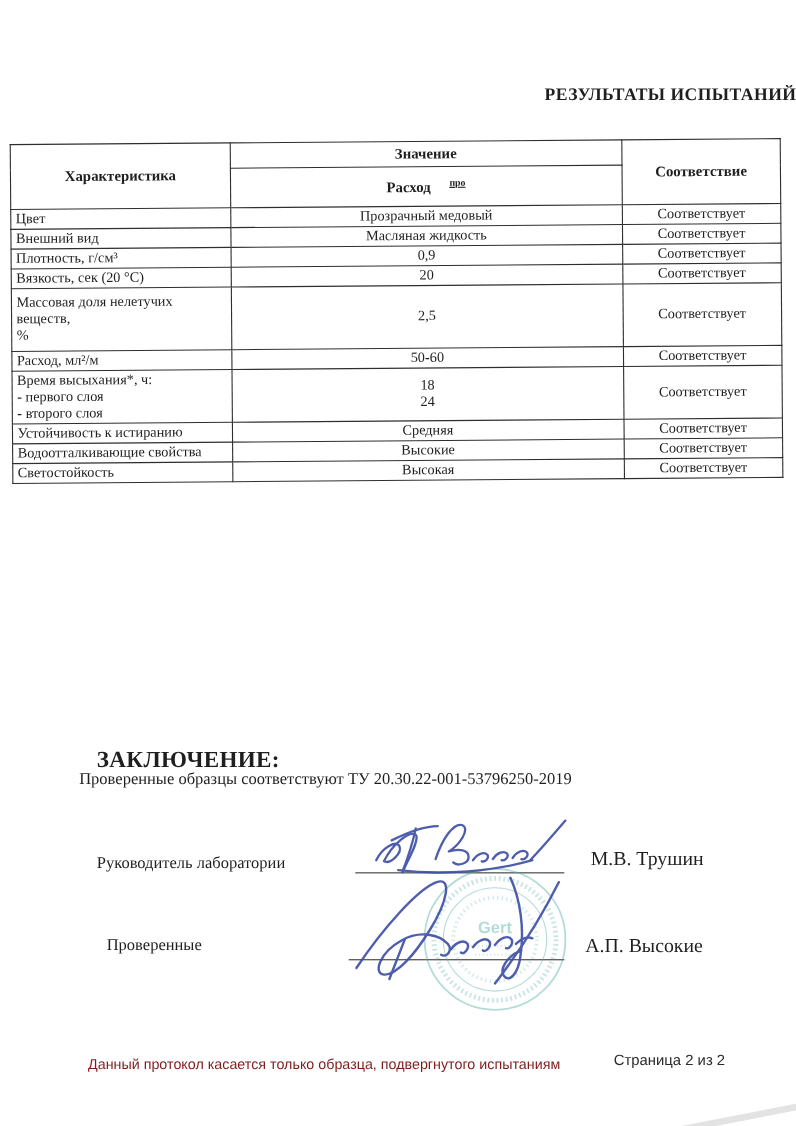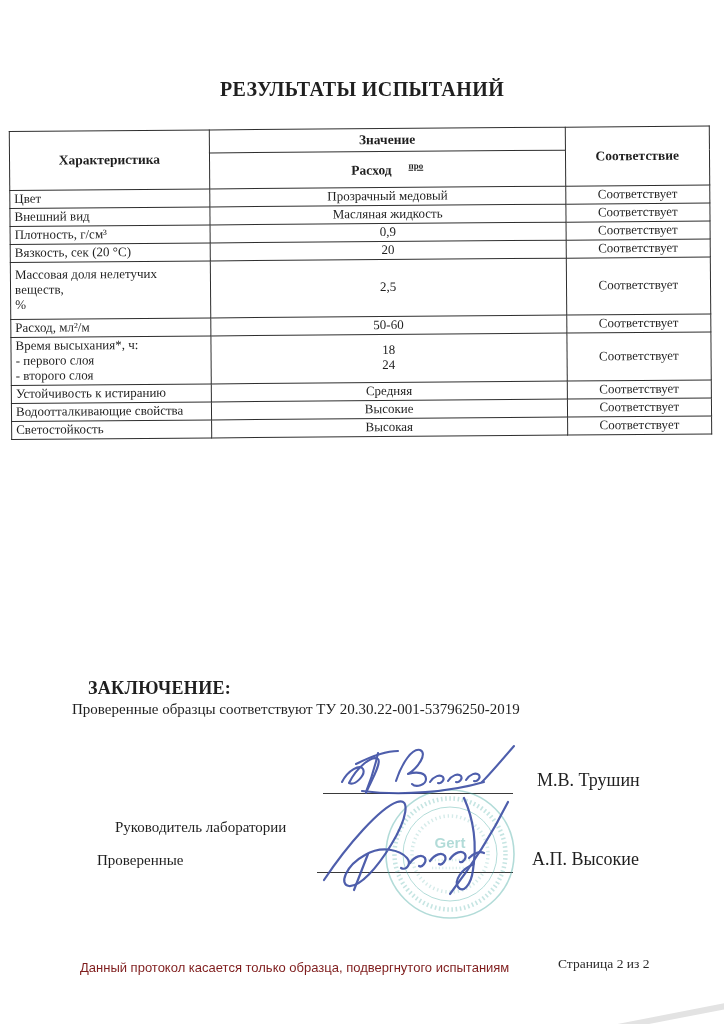--- a/index.html
+++ b/index.html
@@ -6,21 +6,21 @@
   .page{
     position:relative;
     width:724px;height:1024px;
     background:#ffffff;
     font-family:"Liberation Serif", serif;
     color:#1f1f1f;
     overflow:hidden;
   }
   .title{
     position:absolute;top:78px;left:0;width:724px;
-    text-align:center;font-weight:bold;font-size:20px;letter-spacing:.4px;
+    text-align:right;font-weight:bold;font-size:16px;letter-spacing:.4px;
   }
   
   .results{
     position:absolute;left:10px;top:131px;width:701px;
     border-collapse:collapse;
     font-size:13px;line-height:1.15;
     transform:rotate(-0.45deg);
     transform-origin:left center;
   }
   .results th,.results td{
@@ -34,31 +34,31 @@
   .col-comp{width:139px;text-align:center;}
   .hdr-value{height:20px;}
   .hdr-product{height:33px;}
   .rh{height:16px;}
   .rh-big{height:57px;}
   .rh-mid{height:48px;}
   .ml{white-space:pre-line;}
   td.vtop{vertical-align:middle;}
   sup.prod{font-size:9px;font-weight:bold;vertical-align:super;margin-left:17px;text-decoration:underline;}
   
-  .concl-head{position:absolute;left:88px;top:678px;font-size:18px;font-weight:bold;letter-spacing:.3px;}
+  .concl-head{position:absolute;left:88px;top:678px;font-size:21px;font-weight:bold;letter-spacing:.3px;}
   .concl-text{position:absolute;left:72px;top:701px;font-size:15px;}
   
   .sig-role{position:absolute;font-size:15px;}
   .sig-name{position:absolute;font-size:18px;}
   .sig-line{position:absolute;height:0;border-top:1.4px solid #3a3a3a;}
   .sig-svg{position:absolute;z-index:3;}
   .stamp-svg{position:absolute;left:380px;top:784px;z-index:1;opacity:.42;}
   
   .foot-note{position:absolute;left:80px;top:960px;font-family:"Liberation Sans",sans-serif;font-size:13px;color:#7f1d1d;}
-  .foot-page{position:absolute;left:558px;top:956px;font-family:Liberation Serif, serif;font-size:13.5px;color:#2b2b2b;}
+  .foot-page{position:absolute;left:558px;top:956px;font-family:Liberation Sans, sans-serif;font-size:13.5px;color:#2b2b2b;}
   
   .scan-edge{
     position:absolute;right:-30px;bottom:2px;width:190px;height:6px;
     background:#e3e3e3;transform:rotate(-11deg);border-radius:3px;
   }
 </style>
 </head>
 <body>
 
 <div class="page">
@@ -143,21 +143,21 @@
       <circle cx="70" cy="70" r="55.5" stroke-width="4.5" stroke-dasharray="1.6,2.6" opacity="0.75"></circle>
       <circle cx="70" cy="70" r="38" stroke-width="3.5" stroke-dasharray="1.4,2.8" opacity="0.55"></circle>
     </g>
     <text x="70" y="64" text-anchor="middle" fill="#4aaca4" font-family="Liberation Sans, sans-serif" font-size="15" font-weight="bold">Gert</text>
     <g stroke="#4aaca4" stroke-width="2.4" stroke-dasharray="1.2,2.2" opacity="0.5">
       <line x1="48" y1="76" x2="92" y2="76"></line>
       <line x1="52" y1="84" x2="88" y2="84"></line>
     </g>
   </svg>
 
-  <div class="sig-role" style="left:115px;top:777px;margin-top:42px;">Руководитель лаборатории</div>
+  <div class="sig-role" style="left:88px;top:777px;">Руководитель лаборатории</div>
   <div class="sig-line" style="left:323px;top:793px;width:190px;"></div>
   <svg class="sig-svg" style="left:332px;top:740px;" width="190" height="60" viewBox="0 0 190 60">
     <g fill="none" stroke="#3f51a5" stroke-width="2.1" stroke-linecap="round" stroke-linejoin="round" opacity="0.92">
       <path d="M10 42 C16 30 28 24 31 29 C34 35 23 46 17 43 C25 27 40 15 46 19 C50 23 38 43 34 53"></path>
       <path d="M24 24 C40 16 56 11 66 11"></path>
       <path d="M46 13 C43 27 38 42 34 52"></path>
       <path d="M64 41 C70 23 80 8 88 10 C96 13 86 28 76 34 C86 31 94 33 94 39 C94 45 84 48 80 44"></path>
       <path d="M98 42 C102 36 108 34 111 37 C113 40 109 44 106 43 M116 41 C120 35 126 33 129 36 C131 39 127 43 124 42 M134 40 C138 34 144 32 147 35 C149 38 145 42 142 41"></path>
       <path d="M150 42 C158 34 170 20 182 6"></path>
       <path d="M30 51 C70 56 118 52 152 42"></path>

